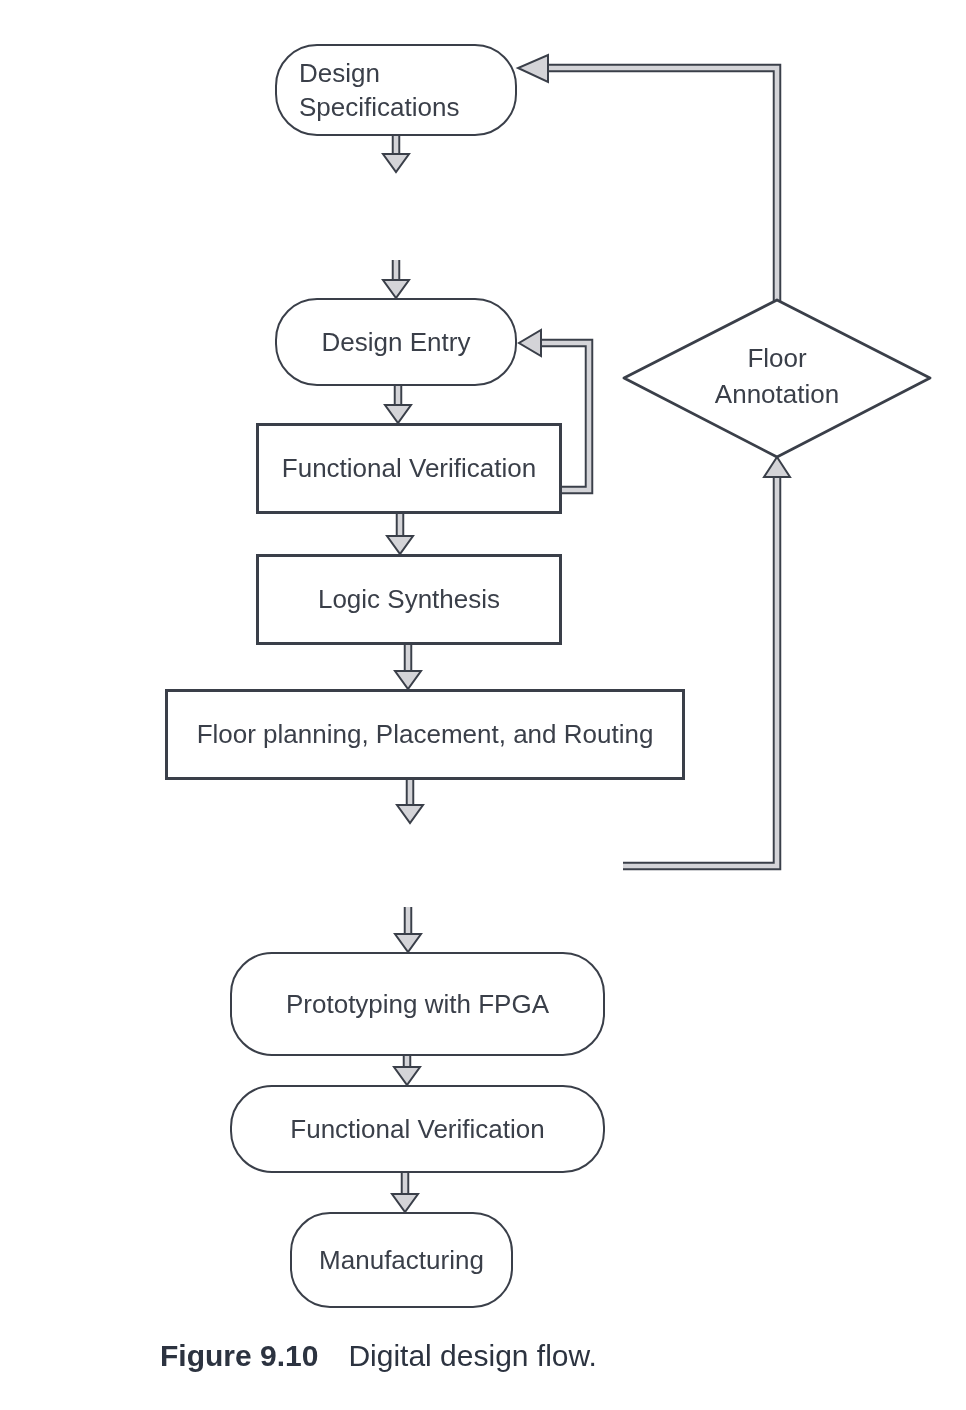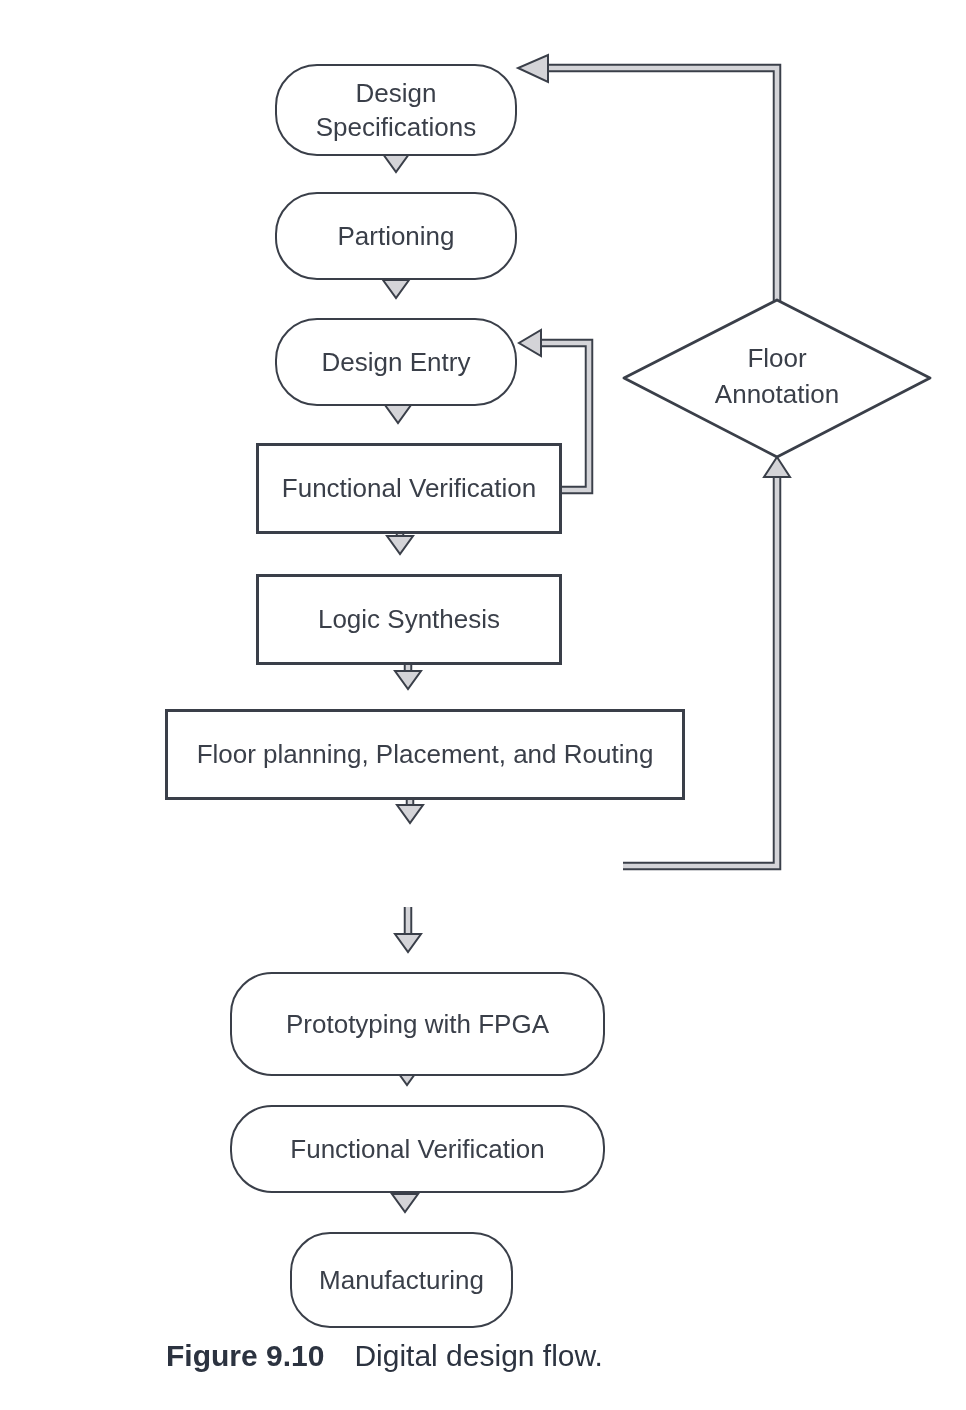--- a/index.html
+++ b/index.html
@@ -16,39 +16,36 @@
   .head{fill:var(--afill);stroke:var(--line);stroke-width:2;stroke-linejoin:miter;}
   .diamond{fill:#fff;stroke:var(--line);stroke-width:2.8;stroke-linejoin:round;}
   .node{
     position:absolute;
     display:flex;align-items:center;justify-content:center;
     box-sizing:border-box;
     border:2.8px solid var(--line);
     background:#fff;
     color:var(--text);
     font-size:26px;line-height:1.32;
-    text-align:center;
     white-space:nowrap;
-    margin-top:20px;
   }
   .rounded{border-radius:42px;}
   .rect{border-width:3px;}
   .wrap{white-space:normal;}
   .diamond-label{
     position:absolute;
     left:692px;top:341px;width:170px;
     color:var(--text);
     font-size:26px;line-height:1.38;
     text-align:center;white-space:normal;
   }
   .caption{
     position:absolute;left:160px;top:1339px;
     color:var(--caption);
     font-size:30px;
-    margin-left:6px;
   }
   .caption .cap-label{font-weight:bold;margin-right:30px;}
 </style>
 </head>
 <body>
 
 <div class="canvas" style="--line: #3a3f49; --afill: #d4d4d8; --text: #3a3f49; --caption: #2c3340; --bg: #ffffff;">
 
   <svg class="connector-layer" width="966" height="1410" viewBox="0 0 966 1410" xmlns="http://www.w3.org/2000/svg">
 
@@ -114,21 +111,20 @@
     </g>
     <g>
       <line class="c-outer" x1="405" y1="1173" x2="405" y2="1196"></line>
         <line class="c-inner" x1="405" y1="1173" x2="405" y2="1196"></line>
       <polygon class="head" points="392,1194 418,1194 405,1212"></polygon>
     </g>
   </svg>
 
   <div class="node rounded wrap" style="left:275px;top:44px;width:242px;height:92px;padding:0 22px;">Design Specifications</div>
 
-  <div class="node rounded" style="left:275px;top:172px;width:242px;height:88px;">Partioning</div>
 
   <div class="node rounded" style="left:275px;top:298px;width:242px;height:88px;">Design Entry</div>
 
   <div class="node rect" style="left:256px;top:423px;width:306px;height:91px;">Functional Verification</div>
 
   <div class="node rect" style="left:256px;top:554px;width:306px;height:91px;">Logic Synthesis</div>
 
   <div class="node rect" style="left:165px;top:689px;width:520px;height:91px;">Floor planning, Placement, and Routing</div>
 
 

